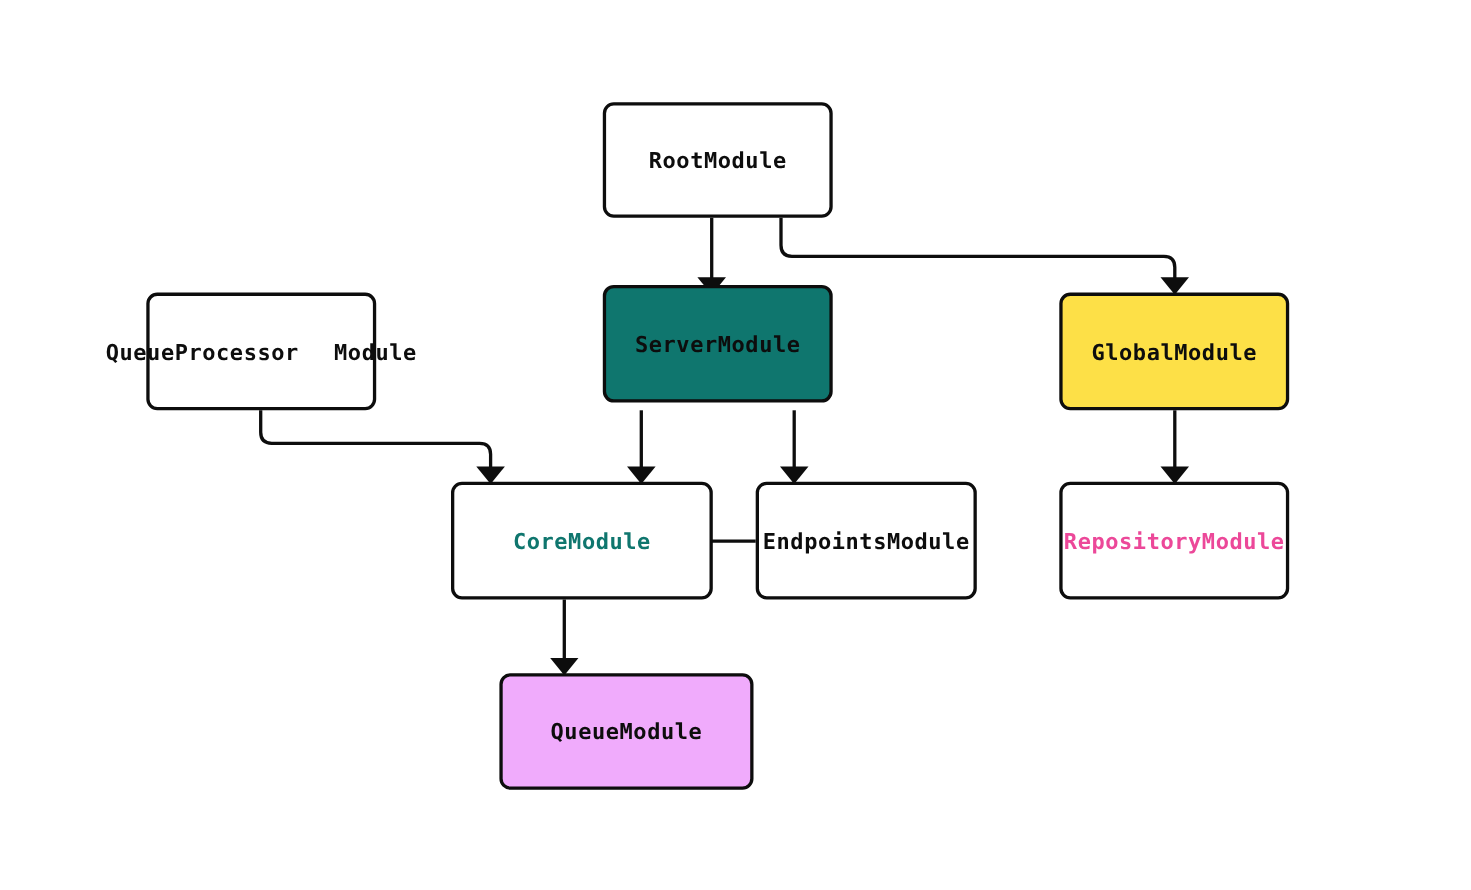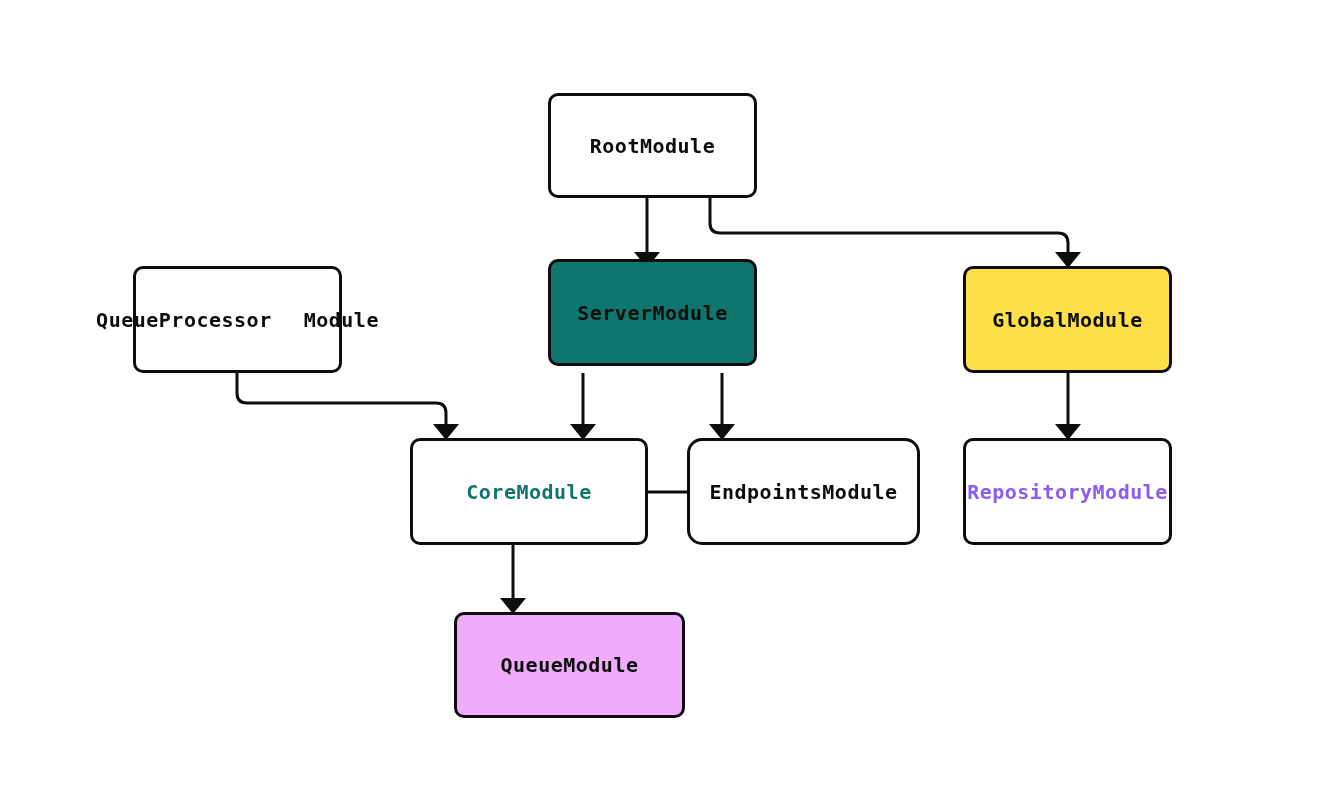--- a/index.html
+++ b/index.html
@@ -83,25 +83,25 @@
         <span>Module</span>
       </div>
       <div class="node" style="left: 963px; top: 266px; width: 209px; height: 107px; border-color: rgb(13, 13, 13); background: #fde047; color: rgb(13, 13, 13);">
         <span>Global</span>
         <span>Module</span>
       </div>
       <div class="node" style="left: 410px; top: 438px; width: 238px; height: 107px; border-color: rgb(13, 13, 13); background: rgb(255, 255, 255); color: #0f766e;">
         <span>Core</span>
         <span>Module</span>
       </div>
-      <div class="node" style="left: 687px; top: 438px; width: 233px; height: 107px; border-color: rgb(13, 13, 13); background: rgb(255, 255, 255); color: rgb(13, 13, 13); border-radius: 15px;">
+      <div class="node" style="left: 687px; top: 438px; width: 201px; height: 107px; border-color: rgb(13, 13, 13); background: rgb(255, 255, 255); color: rgb(13, 13, 13);">
         <span>Endpoints</span>
         <span>Module</span>
       </div>
-      <div class="node" style="left: 963px; top: 438px; width: 209px; height: 107px; border-color: rgb(13, 13, 13); background: rgb(255, 255, 255); color: #8b5cf6;">
+      <div class="node" style="left: 963px; top: 438px; width: 209px; height: 107px; border-color: rgb(13, 13, 13); background: rgb(255, 255, 255); color: #ec4899;">
         <span>Repository</span>
         <span>Module</span>
       </div>
       <div class="node" style="left: 410px; top: 612px; width: 231px; height: 106px; border-color: rgb(13, 13, 13); background: #f0abfc; color: rgb(13, 13, 13); margin-left: 44px;">
         <span>Queue</span>
         <span>Module</span>
       </div>
     </div>
 </div>
 

